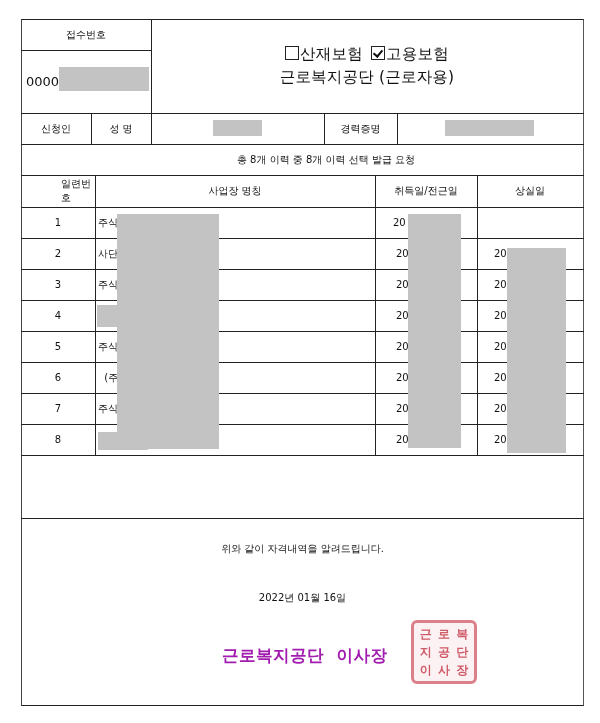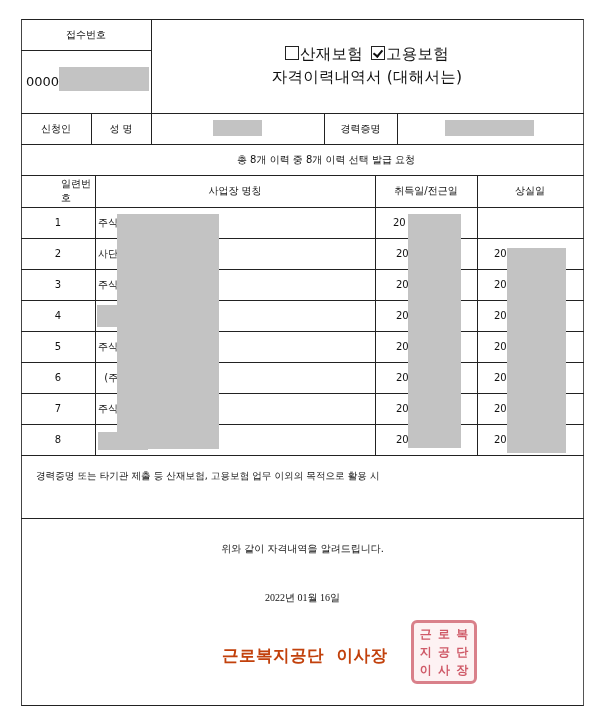--- a/index.html
+++ b/index.html
@@ -12,42 +12,42 @@
   .cell { position: absolute; display: flex; align-items: center; justify-content: center; font-size: 10px; color: #111; }
   .cell.left { justify-content: flex-start; padding-left: 3px; }
   .redact { position: absolute; background: #c3c3c3; }
   .title-line { position: absolute; left: 151px; width: 432px; text-align: center; font-size: 15.5px; color: #111; letter-spacing: 0.2px; }
   .chk { display: inline-block; width: 14px; height: 14px; border: 1.2px solid #222; vertical-align: -1px; margin-right: 1px; position: relative; }
   .chk.checked::after { content: ""; position: absolute; left: 3px; top: 1px; width: 4px; height: 7px; border-right: 2px solid #111; border-bottom: 2px solid #111; transform: rotate(40deg); }
   .notice { position: absolute; left: 26px; top: 470px; font-size: 9.6px; line-height: 11.5px; color: #111; }
   .notice .ln { white-space: nowrap; }
   .notice .indent { padding-left: 10px; }
   .center-text { position: absolute; left: 21px; width: 563px; text-align: center; color: #111; }
-  .issuer { position: absolute; left: 222px; top: 645px; font-size: 16.5px; font-weight: bold; letter-spacing: 0.5px; color: #c2410c; }
+  .issuer { position: absolute; left: 222px; top: 645px; font-size: 16.5px; font-weight: bold; letter-spacing: 0.5px; color: #a21caf; }
   .seal { position: absolute; left: 411px; top: 620px; width: 66px; height: 64px; border: 3px solid #d9808a; border-radius: 6px; background: #fdf2f3; display: grid; grid-template-columns: repeat(3, 1fr); grid-template-rows: repeat(3, 1fr); padding: 3px; gap: 1px; }
   .seal span { display: flex; align-items: center; justify-content: center; font-size: 12px; color: #cf5a68; font-weight: bold; line-height: 1; }
 </style>
 </head>
 <body>
 
 <div class="abs frame"></div>
 
 <div class="vl" style="left:151px; top:19px; height:125px;"></div>
 <div class="hl" style="left:21px; top:50px; width:130px;"></div>
 <div class="hl" style="left:21px; top:113px; width:563px;"></div>
 
 <div class="cell" style="left:21px; top:19px; width:130px; height:31px;">접수번호</div>
 <div class="cell left" style="left:23px; top:50px; width:40px; height:63px; font-size:13px;">0000-</div>
 <div class="redact" style="left:59px; top:67px; width:90px; height:24px;"></div>
 
 <div class="title-line" style="top:44px;">
   <span class="chk"></span><span>산재보험</span>
   <span class="chk checked" style="margin-left:3px;"></span><span>고용보험</span>
 </div>
-<div class="title-line" style="top:67px;">자격이력내역서 (대해서는)</div>
+<div class="title-line" style="top:67px;">근로복지공단 (근로자용)</div>
 
 <div class="hl" style="left:21px; top:144px; width:563px;"></div>
 <div class="vl" style="left:91px; top:113px; height:31px;"></div>
 <div class="vl" style="left:324px; top:113px; height:31px;"></div>
 <div class="vl" style="left:397px; top:113px; height:31px;"></div>
 
 <div class="cell" style="left:21px; top:113px; width:70px; height:31px;">신청인</div>
 <div class="cell" style="left:91px; top:113px; width:60px; height:31px;">성 명</div>
 <div class="redact" style="left:213px; top:120px; width:49px; height:16px;"></div>
 <div class="cell" style="left:324px; top:113px; width:73px; height:31px;">경력증명</div>
@@ -132,25 +132,24 @@
 </div>
 
 <div class="redact" style="left:117px; top:214px; width:102px; height:235px;"></div>
 <div class="redact" style="left:97px; top:305px; width:22px; height:22px;"></div>
 <div class="redact" style="left:98px; top:432px; width:50px; height:18px;"></div>
 <div class="redact" style="left:408px; top:214px; width:53px; height:234px;"></div>
 <div class="redact" style="left:507px; top:248px; width:59px; height:205px;"></div>
 
 <div class="hl" style="left:21px; top:518px; width:563px;"></div>
 <div class="notice">
-  <div class="ln indent">경력증명 또는 타기관 제출 등 산재보험, 고용보험 업무 이외의 목적으로 활용 시</div>
 </div>
 
 <div class="center-text" style="top:542px; font-size:10px;">위와 같이 자격내역을 알려드립니다.</div>
-<div class="center-text" style="top:591px; font-size:10px;font-family:Liberation Serif, serif;">2022년 01월 16일</div>
+<div class="center-text" style="top:591px; font-size:10px;">2022년 01월 16일</div>
 <div class="issuer" style="white-space:pre;">근로복지공단  이사장</div>
 
 <div class="seal">
   <span>근</span>
   <span>로</span>
   <span>복</span>
   <span>지</span>
   <span>공</span>
   <span>단</span>
   <span>이</span>

